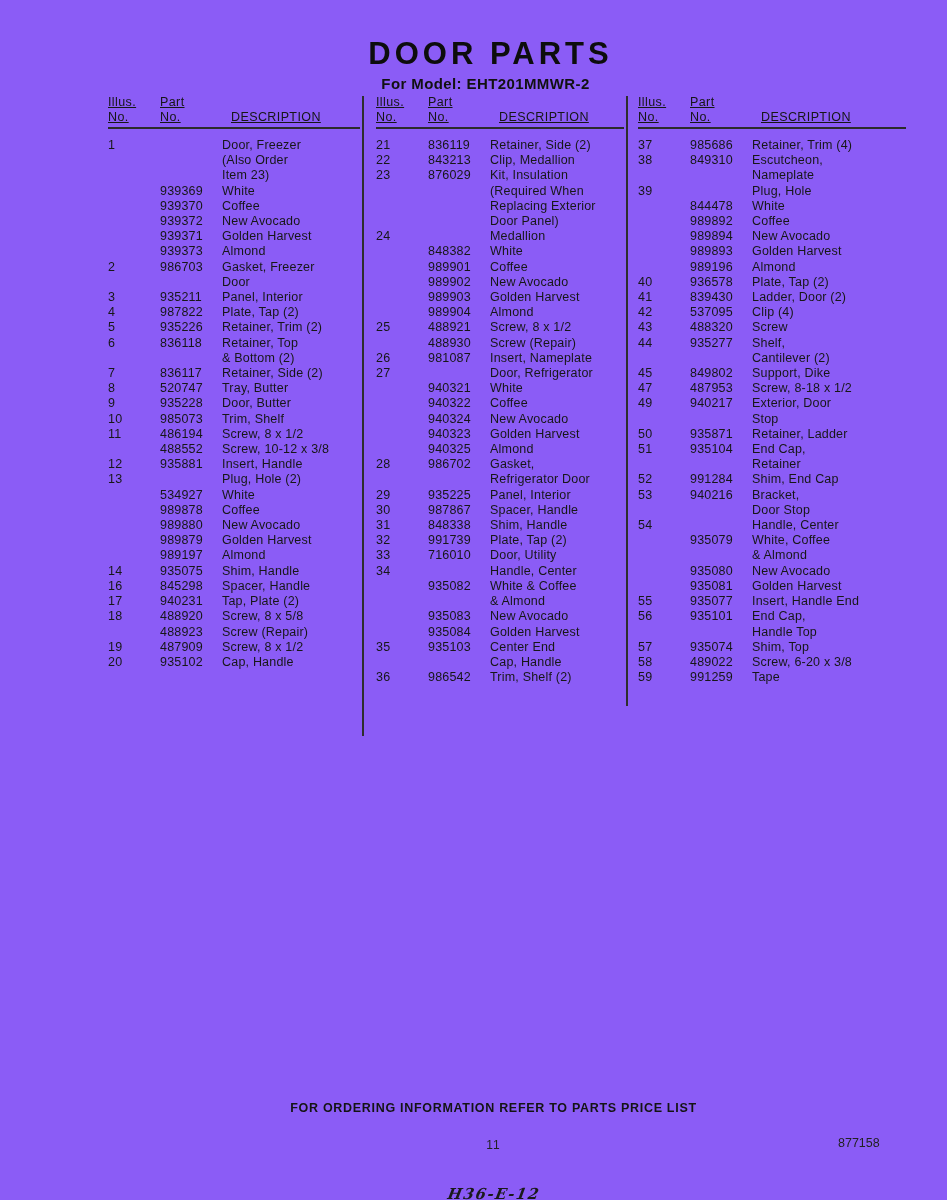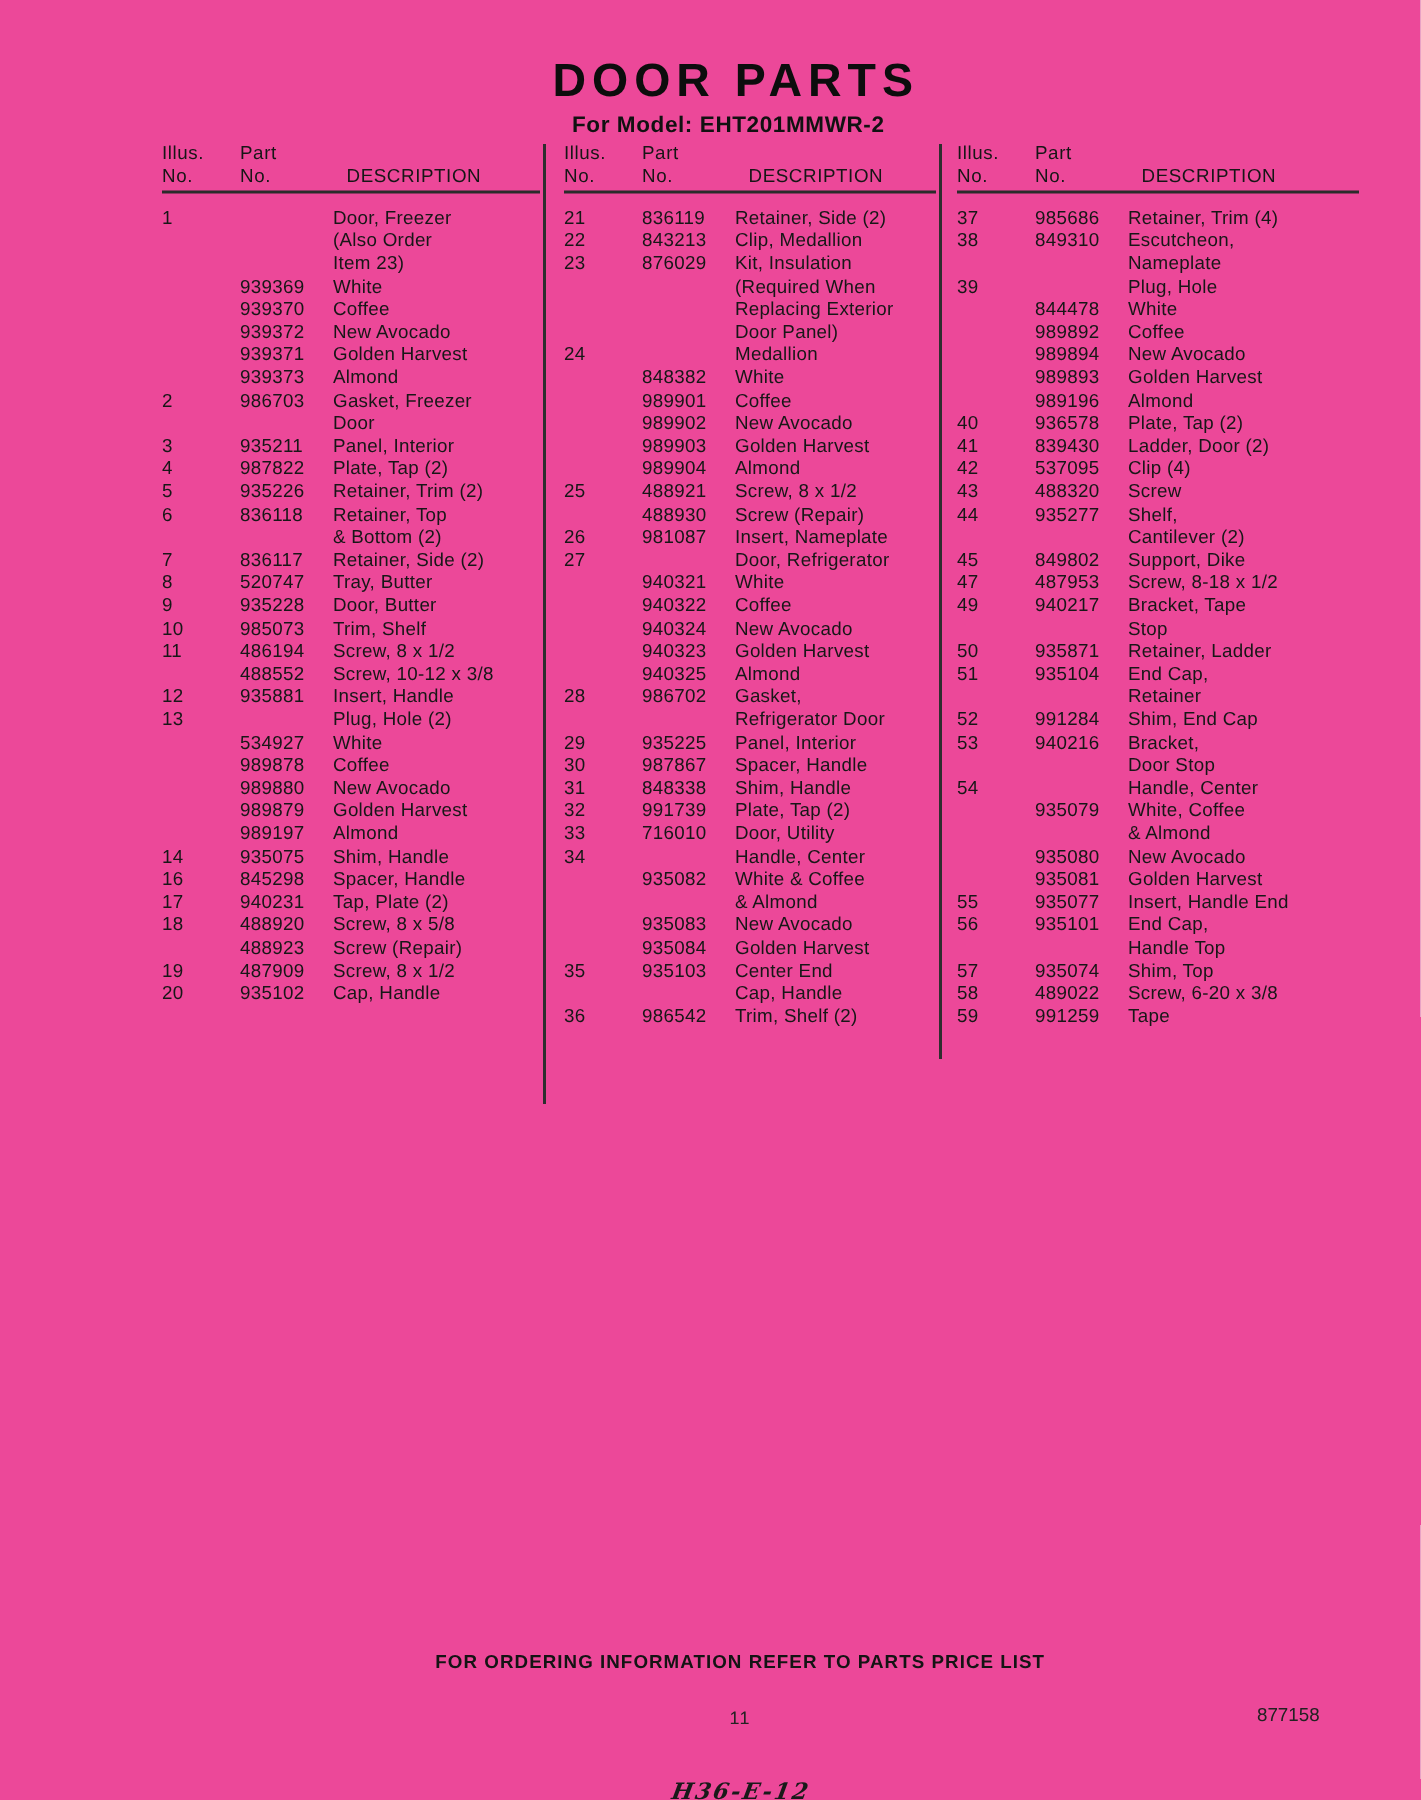--- a/index.html
+++ b/index.html
@@ -1,21 +1,21 @@
 <!DOCTYPE html>
 <html><head>
 <meta charset="utf-8">
 <style>
   html, body { margin: 0; padding: 0; background: #e8e8e8; }
   .page {
     position: relative;
     width: 947px;
     height: 1200px;
     margin: 0 auto;
-    background: #ec4899;
+    background: #8b5cf6;
     overflow: hidden;
     font-family: "Liberation Sans", sans-serif;
     color: #1b1b1b;
   }
   .title {
     position: absolute;
     top: 36px; left: 0; width: 100%;
     box-sizing: border-box; padding-left: 34px;
     text-align: center;
     font-size: 31px; font-weight: bold; letter-spacing: 4px;
@@ -24,21 +24,21 @@
   .subtitle {
     position: absolute;
     top: 75px; left: 0; width: 100%;
     box-sizing: border-box; padding-left: 24px;
     text-align: center;
     font-size: 15px; font-weight: bold; letter-spacing: 0.4px;
     color: #111;
   }
   .col { position: absolute; top: 95px; }
   .col-head { font-size: 12.5px; line-height: 15px; letter-spacing: 0.4px; color: #161616; }
-  .hl { display: flex; }
+  .hl { display: flex; text-decoration: underline; }
   .col-rule { border-bottom: 2px solid #2b2b2b; margin-top: 2px; }
   .rows { margin-top: 9px; }
   .row { display: flex; font-size: 12.5px; line-height: 15.2px; letter-spacing: 0.2px; color: #171717; }
   .c-il { width: 52px; flex: none; }
   .c-pt { width: 62px; flex: none; }
   .c-ds { flex: 1; padding-right: 2px; }
   .desc-head { padding-left: 9px; }
   .vdiv { position: absolute; width: 2px; background: #2e2e2e; }
   .order-note {
     position: absolute; top: 1101px; left: 0; width: 100%;
@@ -557,21 +557,21 @@
           <span class="c-ds">Support, Dike</span>
         </div>
         <div class="row">
           <span class="c-il">47</span>
           <span class="c-pt">487953</span>
           <span class="c-ds">Screw, 8-18 x 1/2</span>
         </div>
         <div class="row">
           <span class="c-il">49</span>
           <span class="c-pt">940217</span>
-          <span class="c-ds">Bracket, Tape</span>
+          <span class="c-ds">Exterior, Door</span>
         </div>
         <div class="row">
           <span class="c-il"></span>
           <span class="c-pt"></span>
           <span class="c-ds">Stop</span>
         </div>
         <div class="row">
           <span class="c-il">50</span>
           <span class="c-pt">935871</span>
           <span class="c-ds">Retainer, Ladder</span>

